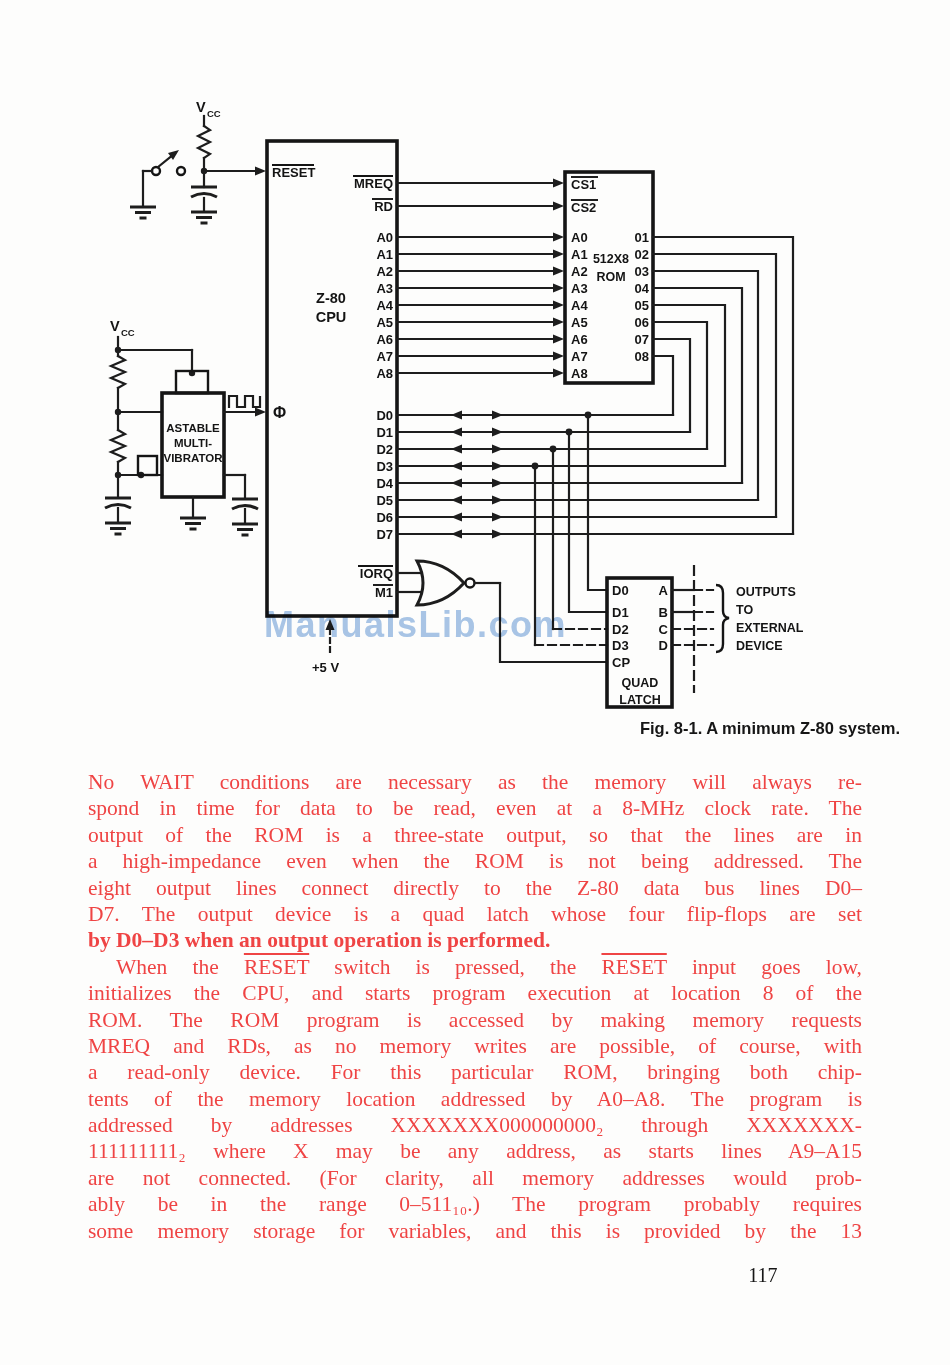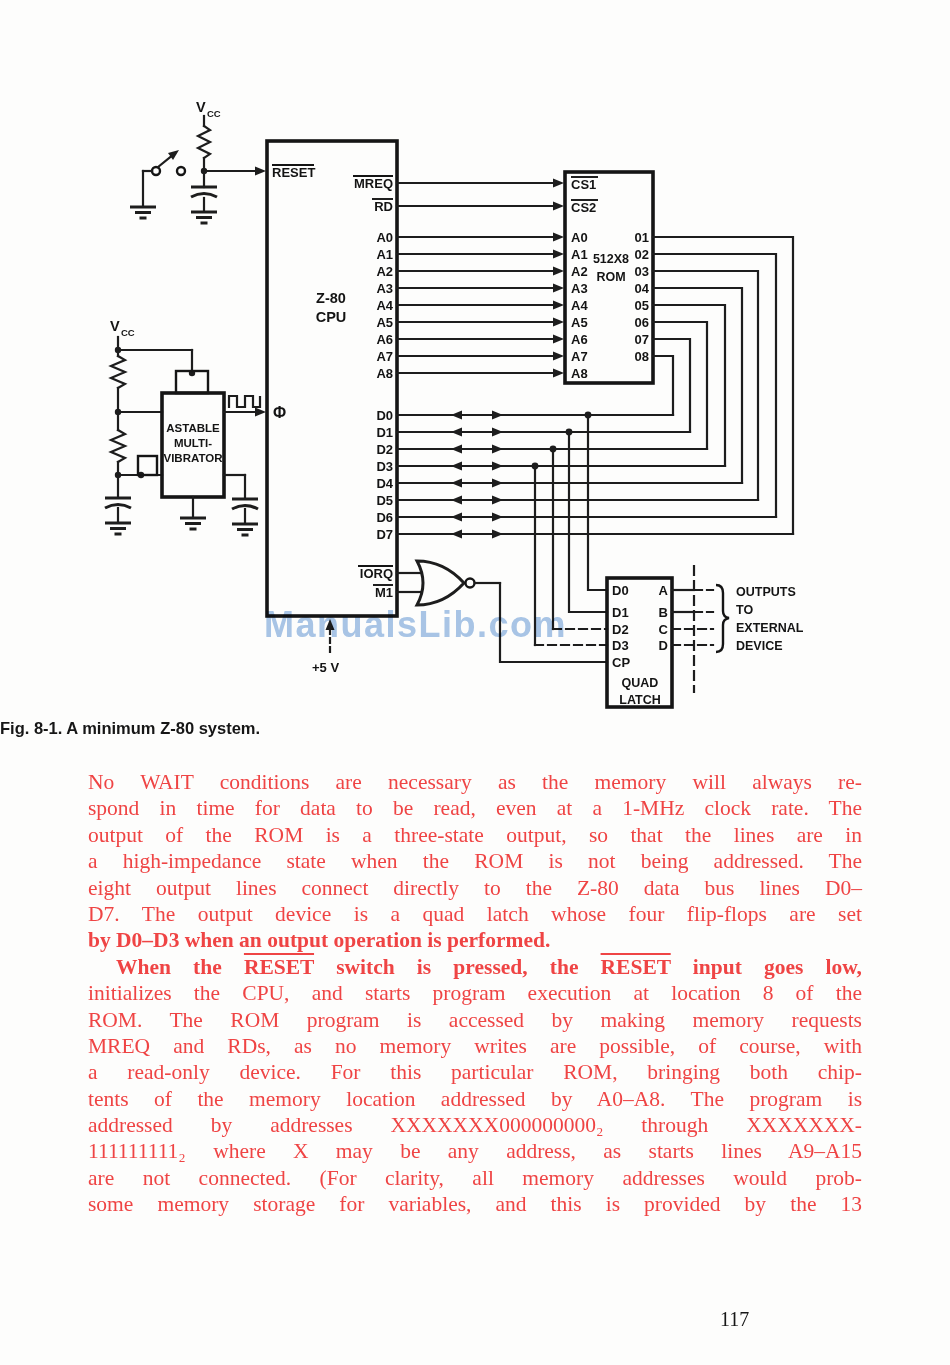--- a/index.html
+++ b/index.html
@@ -19,30 +19,30 @@
   .tm{text-anchor:middle;}
   .te{text-anchor:end;}
   .t15{font-size:14.5px;}
   .t16{font-size:16px;}
   .t12{font-size:12.5px;}
   .t11{font-size:11.5px;}
   .t9{font-size:9.5px;}
   #watermark{position:absolute;left:264px;top:604px;z-index:5;
     font-family:"Liberation Sans","DejaVu Sans",sans-serif;font-weight:bold;
     font-size:36px;letter-spacing:1.5px;color:#a9c6e8;mix-blend-mode:multiply;white-space:nowrap;}
-  #caption{position:absolute;left:0;top:719px;width:900px;text-align:left;z-index:2;
+  #caption{position:absolute;left:0;top:719px;width:900px;text-align:right;z-index:2;
     font-family:"Liberation Sans","DejaVu Sans",sans-serif;font-weight:bold;font-size:16.5px;color:#161616;}
   #bodytext{position:absolute;left:88px;top:769px;width:774px;z-index:2;
     font-family:"Liberation Serif","DejaVu Serif",serif;font-size:21.5px;color:#ef4444;}
   .ln{height:26.4px;line-height:26.4px;text-align:justify;text-align-last:justify;}
   .ln.last{text-align-last:left;font-weight:bold;}
-  .ln.indent{padding-left:28px;font-weight:bold;}
+  .ln.indent{padding-left:28px;}
   .ov{text-decoration:overline;text-decoration-thickness:1.8px;}
-  #pagenum{position:absolute;left:720px;top:1264px;width:86px;text-align:left;z-index:2;
-    font-family:"Liberation Serif","DejaVu Serif",serif;font-size:20px;color:#161616;margin-top:44px;}
+  #pagenum{position:absolute;left:720px;top:1264px;width:86px;text-align:center;z-index:2;
+    font-family:"Liberation Serif","DejaVu Serif",serif;font-size:20px;color:#161616;}
 </style>
 </head>
 <body>
 
 <div id="page">
 
 <svg width="950" height="735" viewBox="0 0 950 735">
   <defs>
     <g id="gnd" class="w3">
       <line x1="-13" y1="0" x2="13" y2="0"></line>
@@ -301,33 +301,34 @@
     <text class="tx t12" x="736" y="650">DEVICE</text>
   </g>
 </svg>
 
 <div id="watermark">ManualsLib.com</div>
 
 <div id="caption">Fig. 8-1. A minimum Z-80 system.</div>
 
 <div id="bodytext">
   <div class="ln">No WAIT conditions are necessary as the memory will always re-</div>
-  <div class="ln">spond in time for data to be read, even at a 1-MHz clock rate. The</div>
+  <div class="ln">spond in time for data to be read, even at a 8-MHz clock rate. The</div>
   <div class="ln">output of the ROM is a three-state output, so that the lines are in</div>
-  <div class="ln">a high-impedance state when the ROM is not being addressed. The</div>
+  <div class="ln">a high-impedance even when the ROM is not being addressed. The</div>
   <div class="ln">eight output lines connect directly to the Z-80 data bus lines D0–</div>
   <div class="ln">D7. The output device is a quad latch whose four flip-flops are set</div>
   <div class="ln last">by D0–D3 when an output operation is performed.</div>
   <div class="ln indent"><span>When the </span><span class="ov">RESET</span><span> switch is pressed, the </span><span class="ov">RESET</span><span> input goes low,</span></div>
   <div class="ln">initializes the CPU, and starts program execution at location 8 of the</div>
   <div class="ln">ROM. The ROM program is accessed by making memory requests</div>
   <div class="ln">MREQ and RDs, as no memory writes are possible, of course, with</div>
   <div class="ln">a read-only device. For this particular ROM, bringing both chip-</div>
   <div class="ln">tents of the memory location addressed by A0–A8. The program is</div>
   <div class="ln">addressed by addresses XXXXXXX000000000₂ through XXXXXXX-</div>
   <div class="ln">111111111₂ where X may be any address, as starts lines A9–A15</div>
   <div class="ln">are not connected. (For clarity, all memory addresses would prob-</div>
+  <div class="ln">ably be in the range 0–511₁₀.) The program probably requires</div>
   <div class="ln">some memory storage for variables, and this is provided by the 13</div>
 </div>
 
 <div id="pagenum">117</div>
 
 </div>
 
 </body></html>

